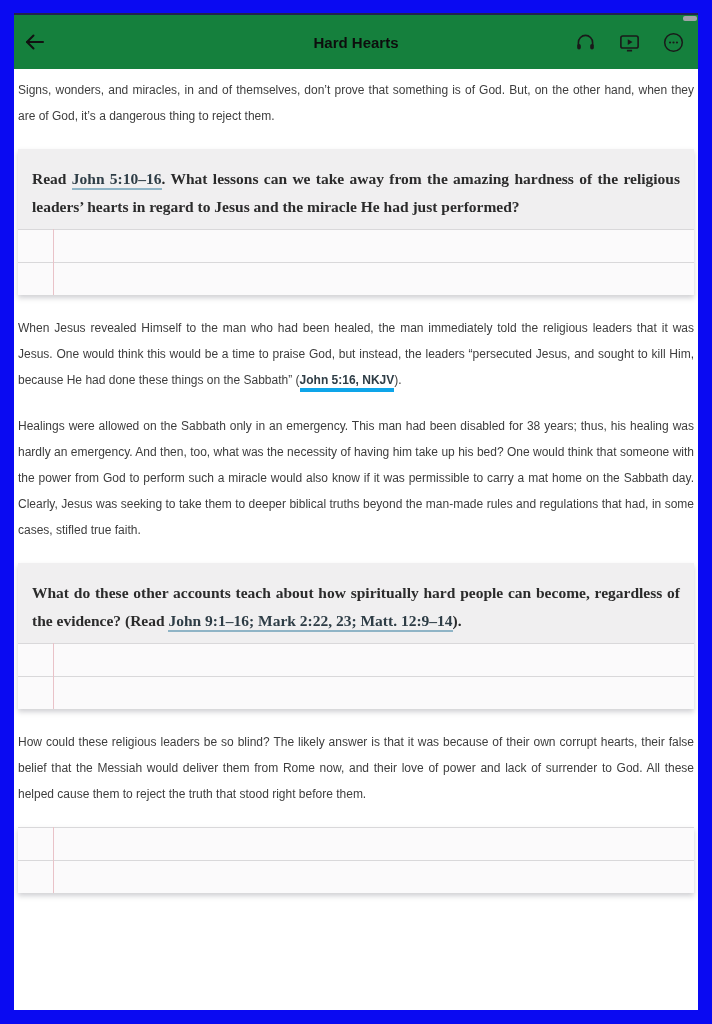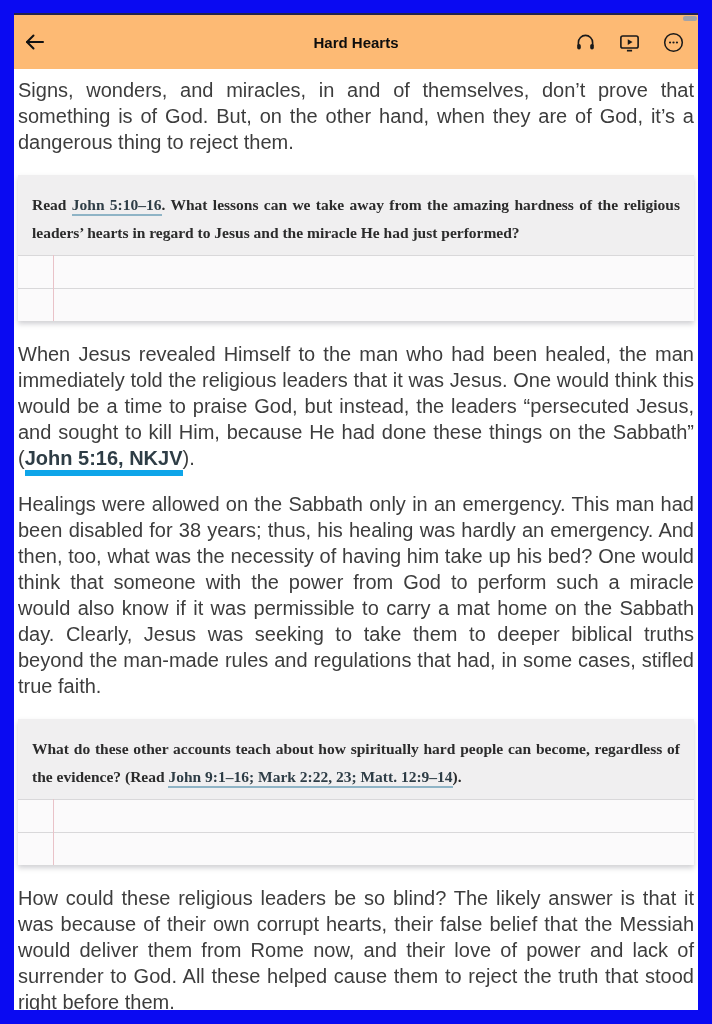--- a/index.html
+++ b/index.html
@@ -19,21 +19,21 @@
     overflow:hidden;
   }
   .scroll-thumb {
     position:absolute; top:1px; right:1px;
     width:14px; height:5px;
     background:#a2a2a8; border-radius:2px;
     z-index:9;
   }
   
   .header {
-    height:54px; background:#fdba74;
+    height:54px; background:#15803d;
     position:relative;
   }
   .back-btn {
     position:absolute; left:6px; top:14px;
     width:30px; height:28px;
     background:none; border:none; cursor:pointer;
     display:flex; align-items:center; justify-content:center;
   }
   .title {
     position:absolute; left:0; right:0; top:0; height:54px;
@@ -48,28 +48,28 @@
   .icon-btn {
     width:34px; height:28px;
     background:none; border:none; cursor:pointer;
     display:flex; align-items:center; justify-content:center;
   }
   .icon-btn svg { display:block; }
   
   .content { padding:8px 4px 0 4px; }
   .content p {
     margin:20px 0;
-    font-size:20px; line-height:26px;
+    font-size:12px; line-height:26px;
     color:#3d3d3d;
     text-align:justify;
   }
   .content > p:first-child { margin-top:0; }
   .plink {
     font-weight:700; color:#2e3d46;
-    border-bottom:6px solid #0ea5e9;
+    border-bottom:4px solid #0ea5e9;
     padding-bottom:1px;
     cursor:pointer;
   }
   
   .card {
     margin:12px 0 0 0;
     box-shadow:0 3px 5px rgba(70,70,85,.25);
   }
   .card-question {
     background:#f0eff0;

